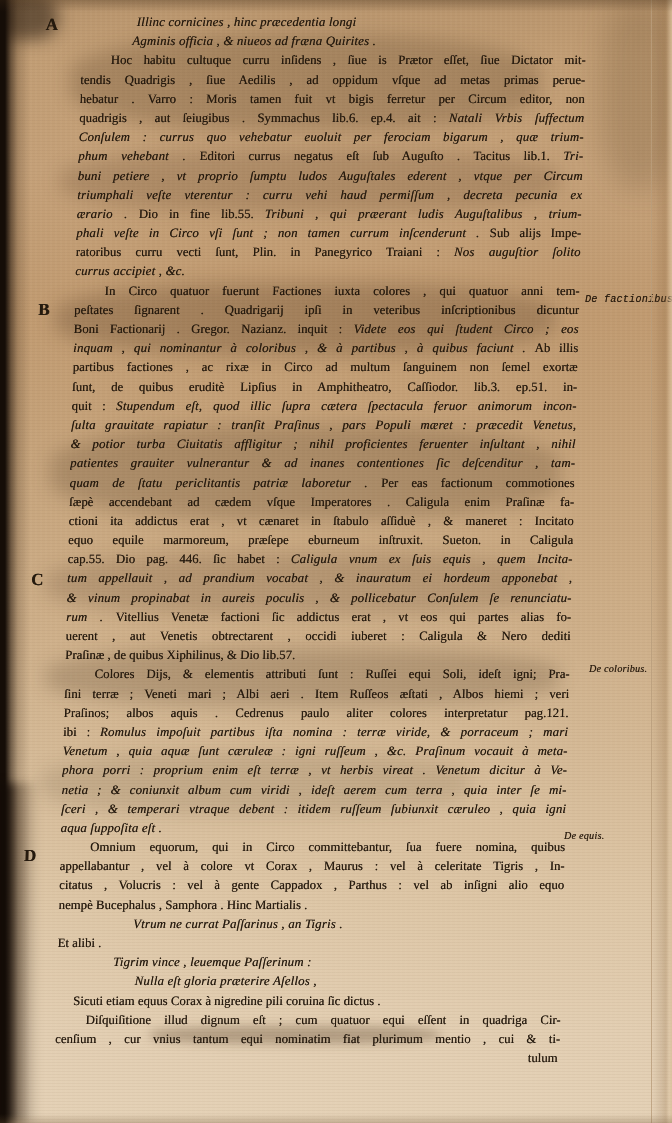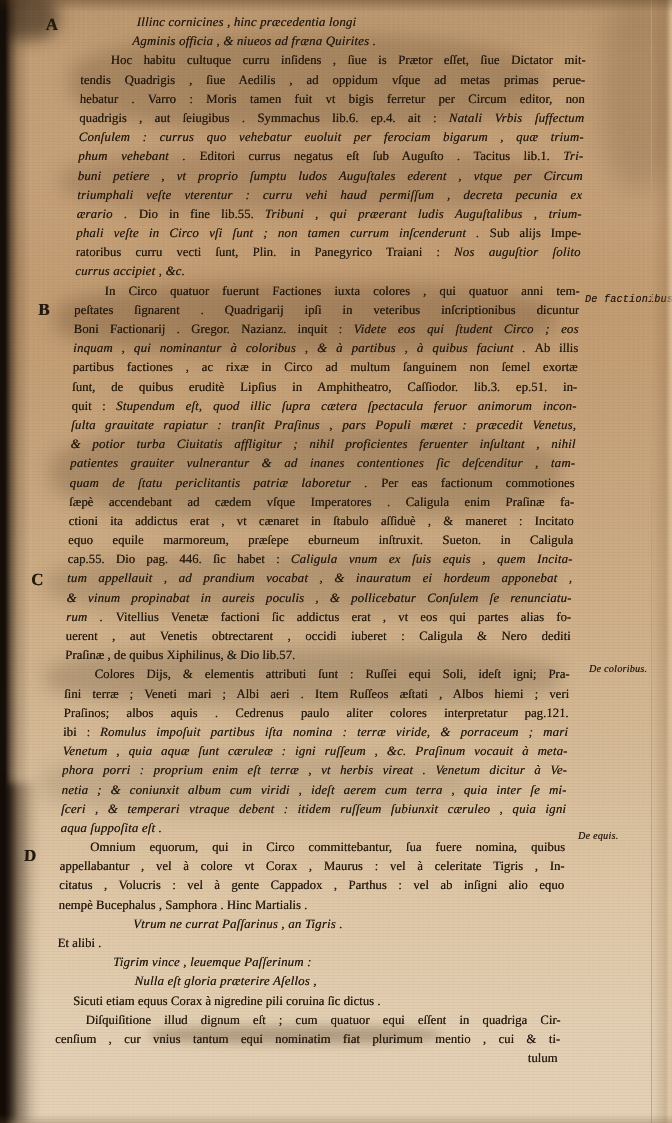--- a/index.html
+++ b/index.html
@@ -72,21 +72,21 @@
   }
   #ml-a{top:2px;} #ml-b{top:287px;} #ml-c{top:557px;} #ml-d{top:833px;}
   .mnote{
     position:absolute;z-index:2;
     font-style:italic;font-size:10px;letter-spacing:0.3px;
     color:#2a1c0e;text-shadow:0.2px 0.2px 0.5px rgba(30,18,8,0.7);
     white-space:nowrap;
   }
   #mn-1{left:585px;top:294px;font-family:Liberation Mono, monospace;}
   #mn-2{left:589px;top:663px;font-family:Liberation Serif, serif;}
-  #mn-3{left:578px;top:830px;}
+  #mn-3{left:564px;top:830px;}
 </style>
 </head>
 <body>
 
 <div class="page">
 
   <div class="stain st1"></div>
   <div class="stain st2"></div>
   <div class="stain st3"></div>
   <div class="stain st4"></div>

